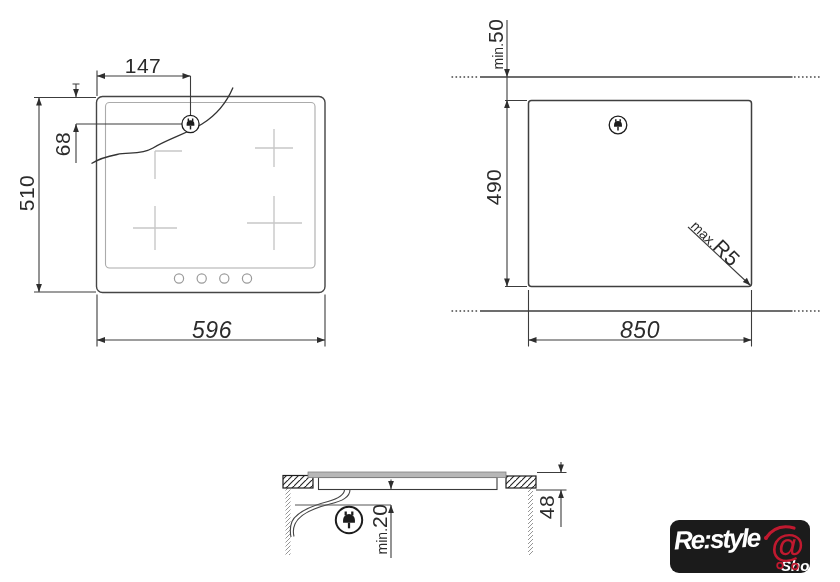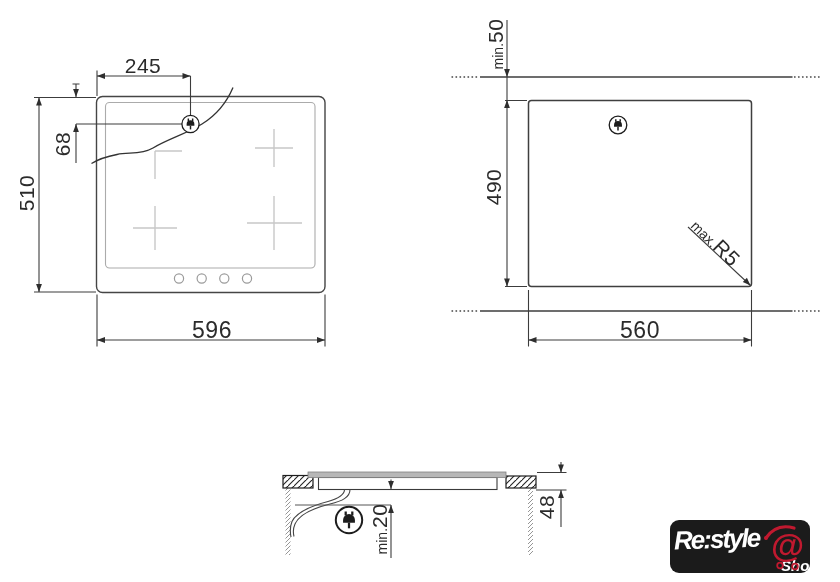--- a/index.html
+++ b/index.html
@@ -6,21 +6,21 @@
   .canvas{
     position:relative;width:840px;height:582px;background:#ffffff;overflow:hidden;
     font-family:"Liberation Sans", sans-serif;
   }
   svg.art{position:absolute;left:0;top:0;}
   .dim-label{
     position:absolute;white-space:nowrap;color:#2b2b2b;
     font-size:21px;line-height:1;letter-spacing:0.5px;
     transform:translate(-50%,-50%);
   }
-  .dim-label.big{font-size:23px;}
+  .dim-label.big{font-size:23px;font-style:italic;}
   .dim-label.rot{transform:translate(-50%,-50%) rotate(-90deg);}
   .dim-label.diag{transform:translate(-50%,-50%) rotate(45deg);}
   .dim-label .sm{font-size:14px;letter-spacing:0;}
   
   .logo{
     position:absolute;left:670px;top:520px;width:140px;height:53px;
     background:#1b1b1b;border-radius:9px;
   }
   .logo-brand{
     position:absolute;left:4px;top:4px;color:#ffffff;
@@ -154,30 +154,30 @@
       <g fill="#2e2e2e">
         <polygon points="391,489 388.1,481 393.9,481"></polygon>
         <polygon points="391,505 388.1,513 393.9,513"></polygon>
         <polygon points="561,472.5 558.1,464.5 563.9,464.5"></polygon>
         <polygon points="561,490 558.1,498 563.9,498"></polygon>
       </g>
       <use href="#plugsym" transform="translate(349,520) scale(1.32)"></use>
     </g>
   </svg>
 
-  <div class="dim-label" style="left:143px;top:65px">245</div>
+  <div class="dim-label" style="left:143px;top:65px">147</div>
   <div class="dim-label rot" style="left:62px;top:144px">68</div>
   <div class="dim-label rot" style="left:26px;top:193px">510</div>
   <div class="dim-label big" style="left:212px;top:330px">596</div>
 
   <div class="dim-label rot" style="left:495px;top:44px">
     <span class="sm">min.</span><span>50</span>
   </div>
   <div class="dim-label rot" style="left:493px;top:187px">490</div>
-  <div class="dim-label big" style="left:640px;top:330px">560</div>
+  <div class="dim-label big" style="left:640px;top:330px">850</div>
   <div class="dim-label diag" style="left:716px;top:242px">
     <span class="sm">max.</span><span>R5</span>
   </div>
 
   <div class="dim-label rot" style="left:379px;top:529px">
     <span class="sm">min.</span><span>20</span>
   </div>
   <div class="dim-label rot" style="left:546px;top:507px">48</div>
 
   <div class="logo">

